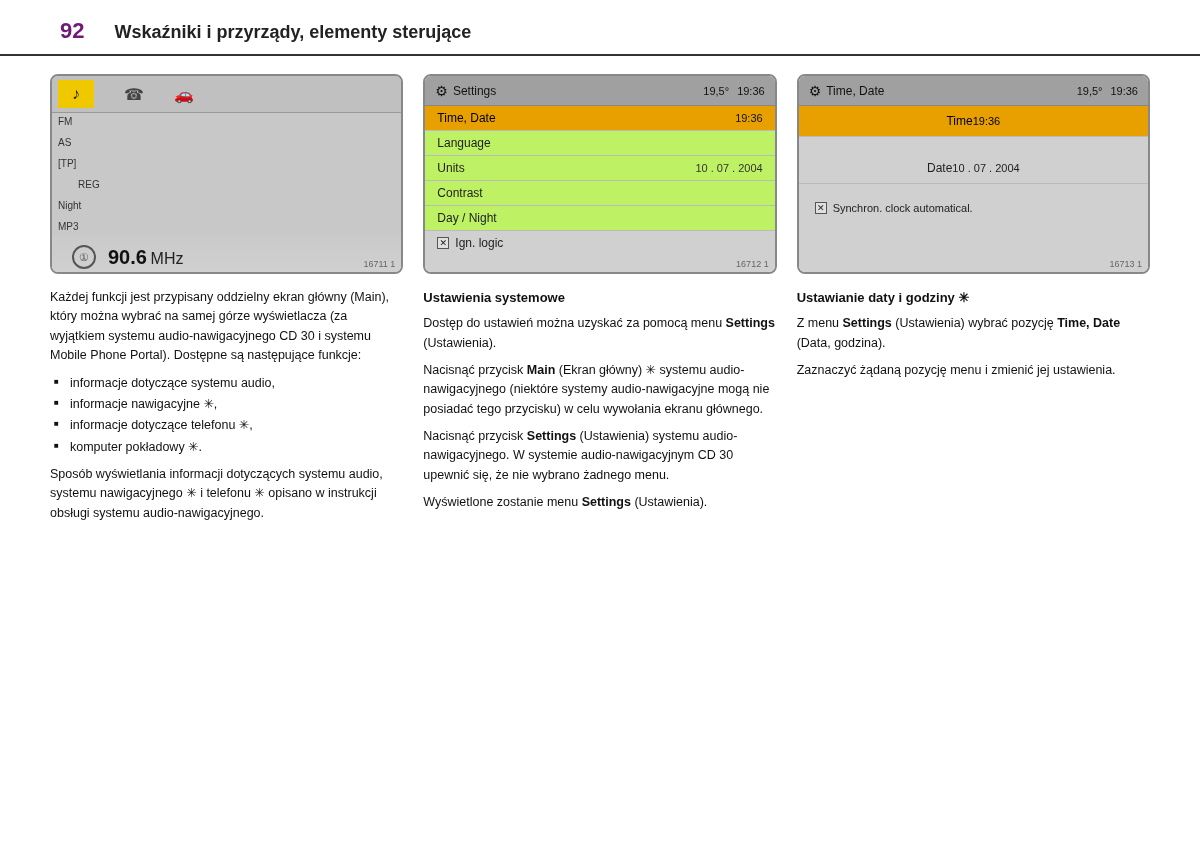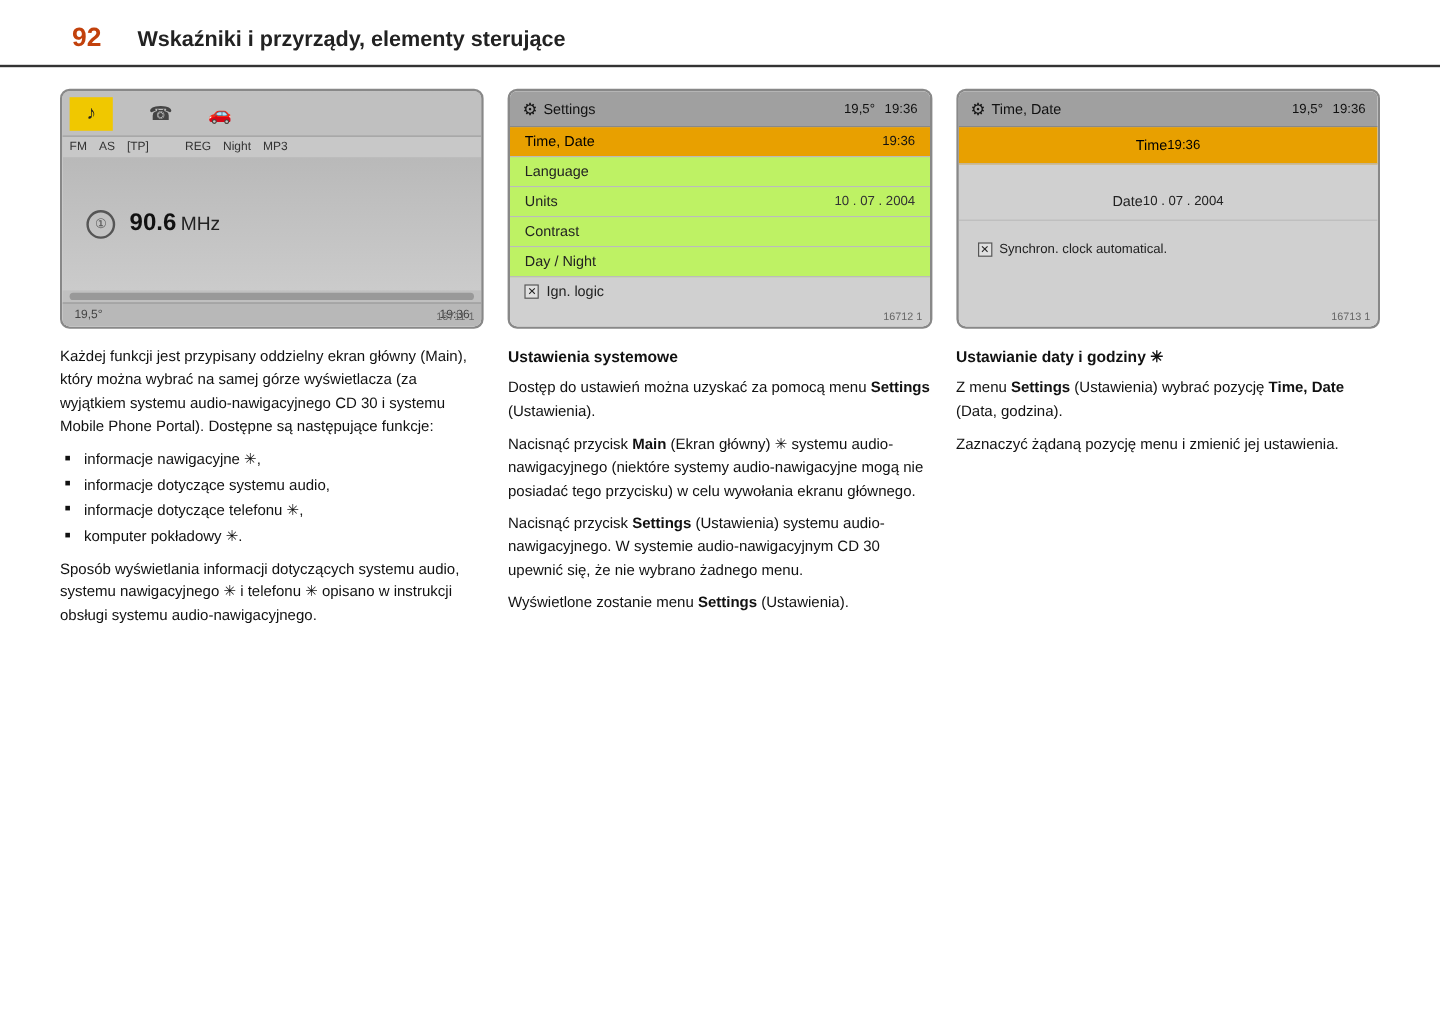--- a/index.html
+++ b/index.html
@@ -18,21 +18,21 @@
       margin-bottom: 18px;
     }
     .page-header-inner {
       display: flex;
       align-items: baseline;
       gap: 30px;
     }
     .page-number {
       font-size: 22px;
       font-weight: bold;
-      color: #c2410c;
+      color: #701a75;
     }
     .page-title {
       font-size: 18px;
       font-weight: bold;
       color: #222;
     }
 
     .content-area {
       padding: 0 50px;
       display: flex;
@@ -90,20 +90,21 @@
       font-size: 16px;
       color: #444;
     }
     .radio-labels {
       display: flex;
       gap: 10px;
       font-size: 10px;
       color: #333;
       padding: 3px 6px;
       background: #c8c8c8;
+      flex-direction: column;
     }
     .radio-main-area {
       flex: 1;
       display: flex;
       align-items: center;
       padding: 10px 20px;
       gap: 12px;
     }
     .circle-1 {
       width: 24px;
@@ -328,22 +329,22 @@
           <span>19,5°</span>
           <span>19:36</span>
         </div>
       </div>
       <span class="screen-id">16711 1</span>
     </div>
 
     <div class="text-section">
       <p>Każdej funkcji jest przypisany oddzielny ekran główny (Main), który można wybrać na samej górze wyświetlacza (za wyjątkiem systemu audio-nawigacyjnego CD 30 i systemu Mobile Phone Portal). Dostępne są następujące funkcje:</p>
       <ul class="bullet-list">
+        <li>informacje dotyczące systemu audio,</li>
         <li>informacje nawigacyjne ✳,</li>
-        <li>informacje dotyczące systemu audio,</li>
         <li>informacje dotyczące telefonu ✳,</li>
         <li>komputer pokładowy ✳.</li>
       </ul>
       <p>Sposób wyświetlania informacji dotyczących systemu audio, systemu nawigacyjnego ✳ i telefonu ✳ opisano w instrukcji obsługi systemu audio-nawigacyjnego.</p>
     </div>
   </div>
 
   <div class="column">
 
     <div class="screen-mockup">

